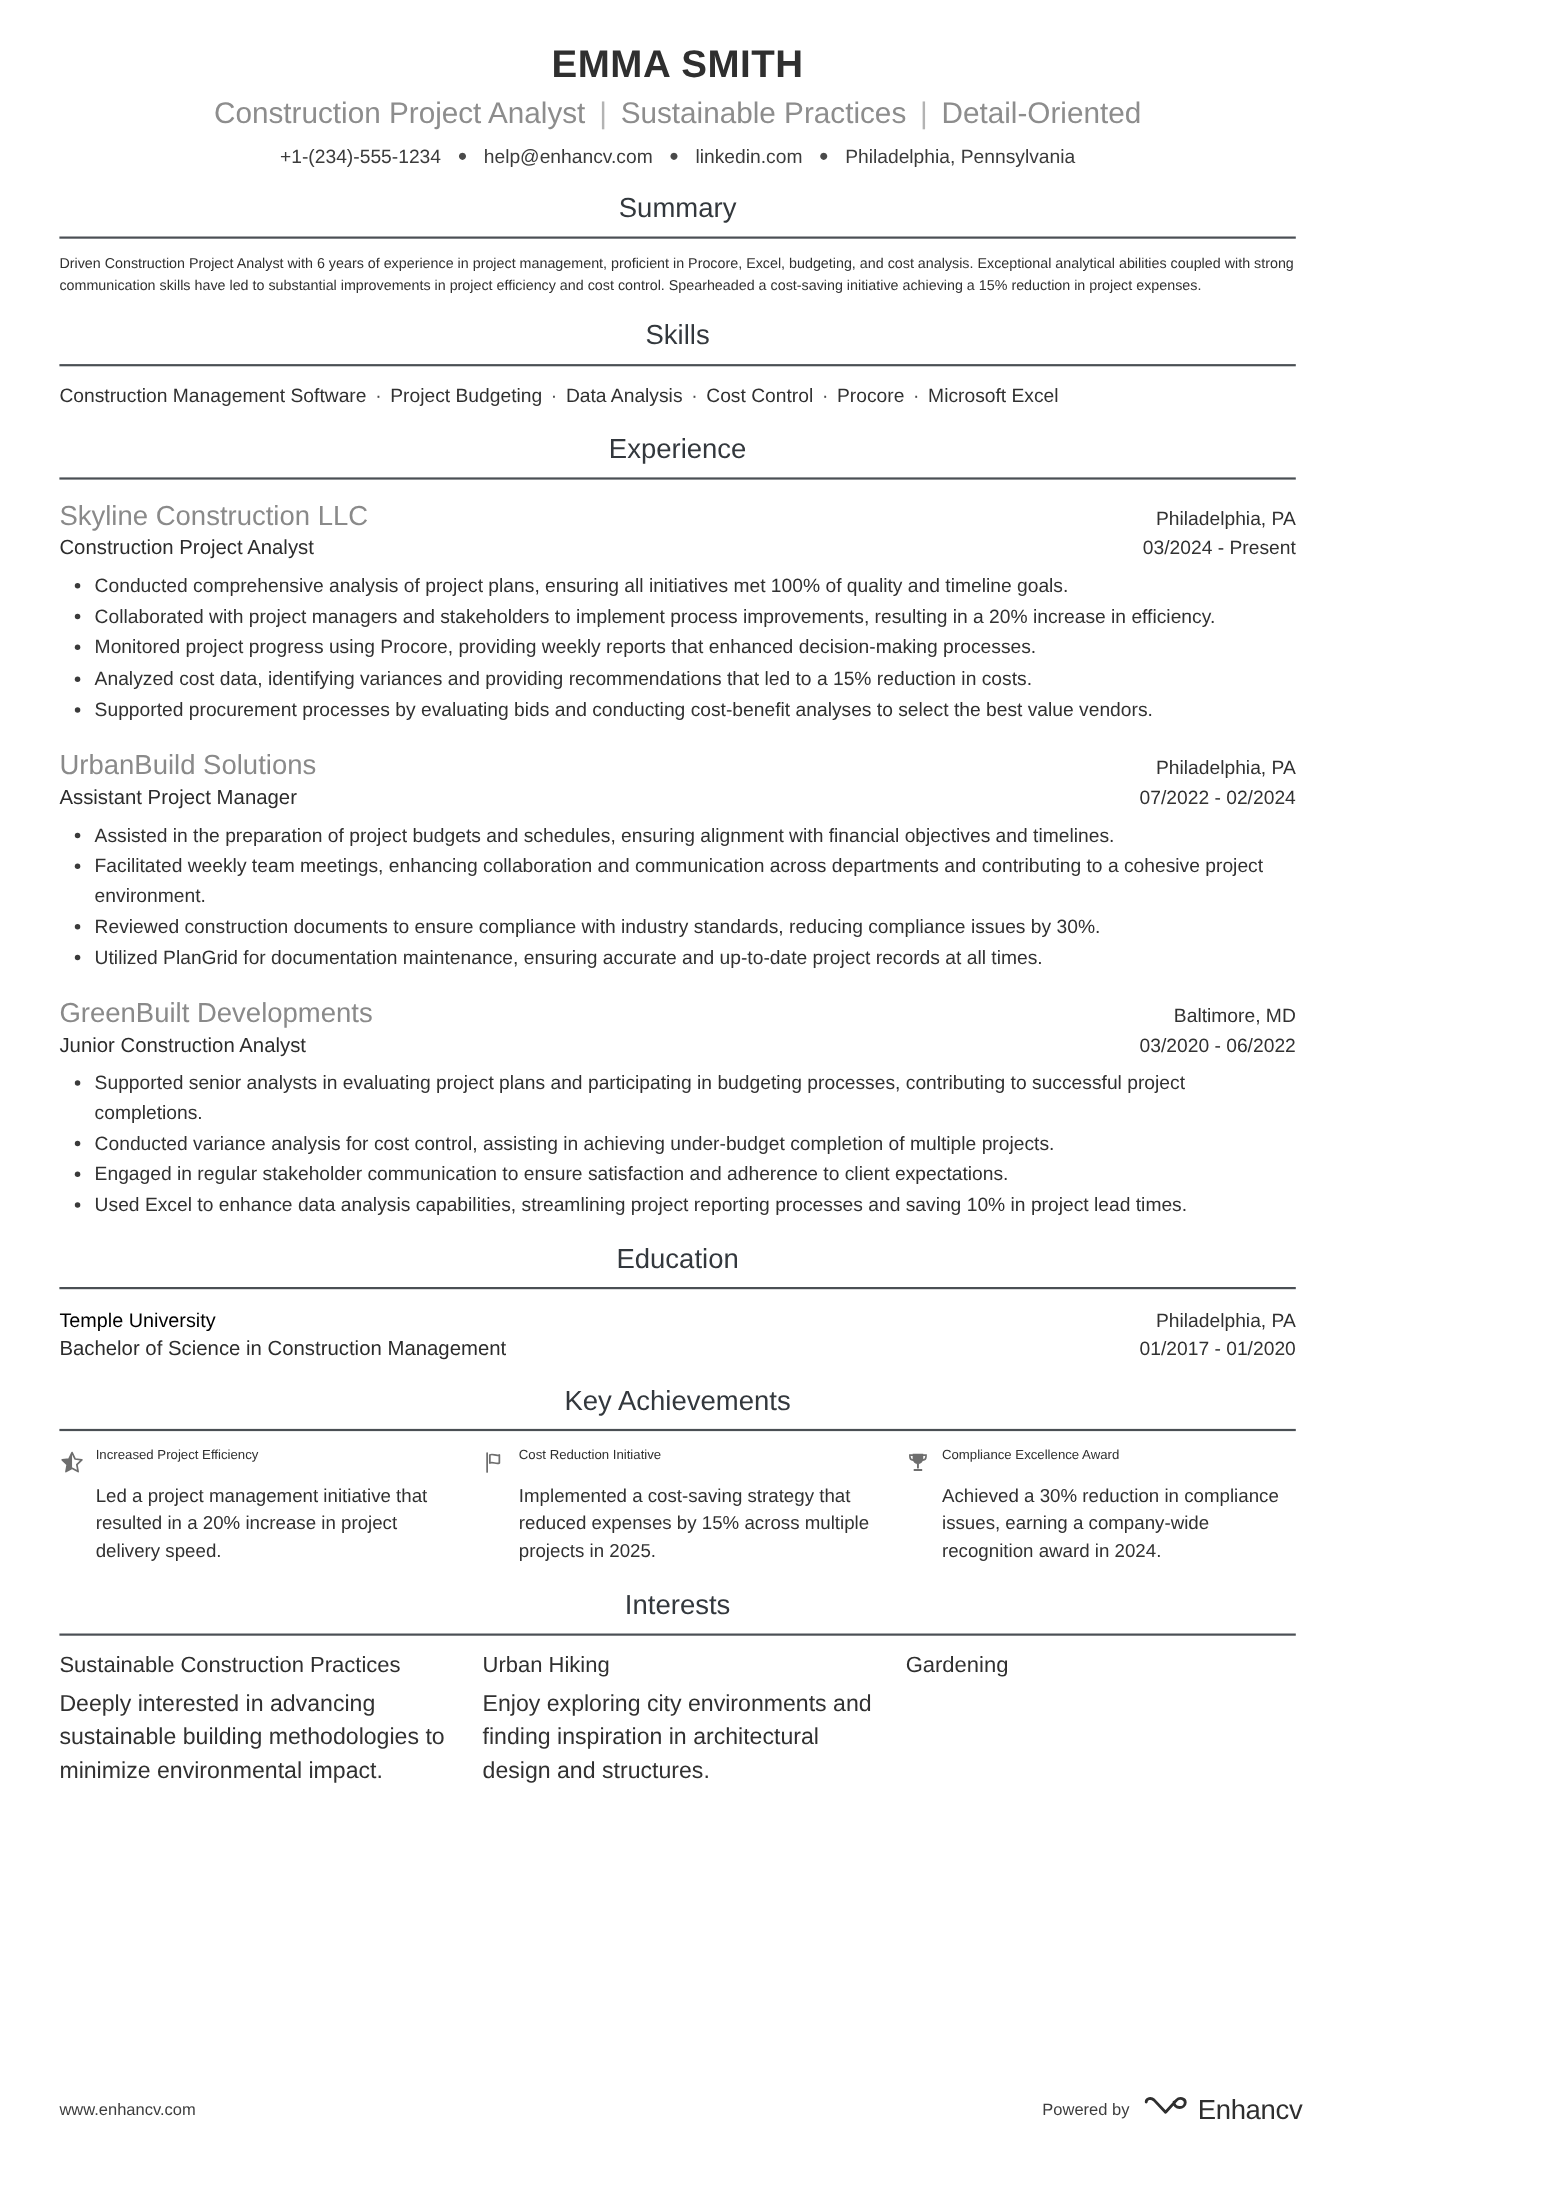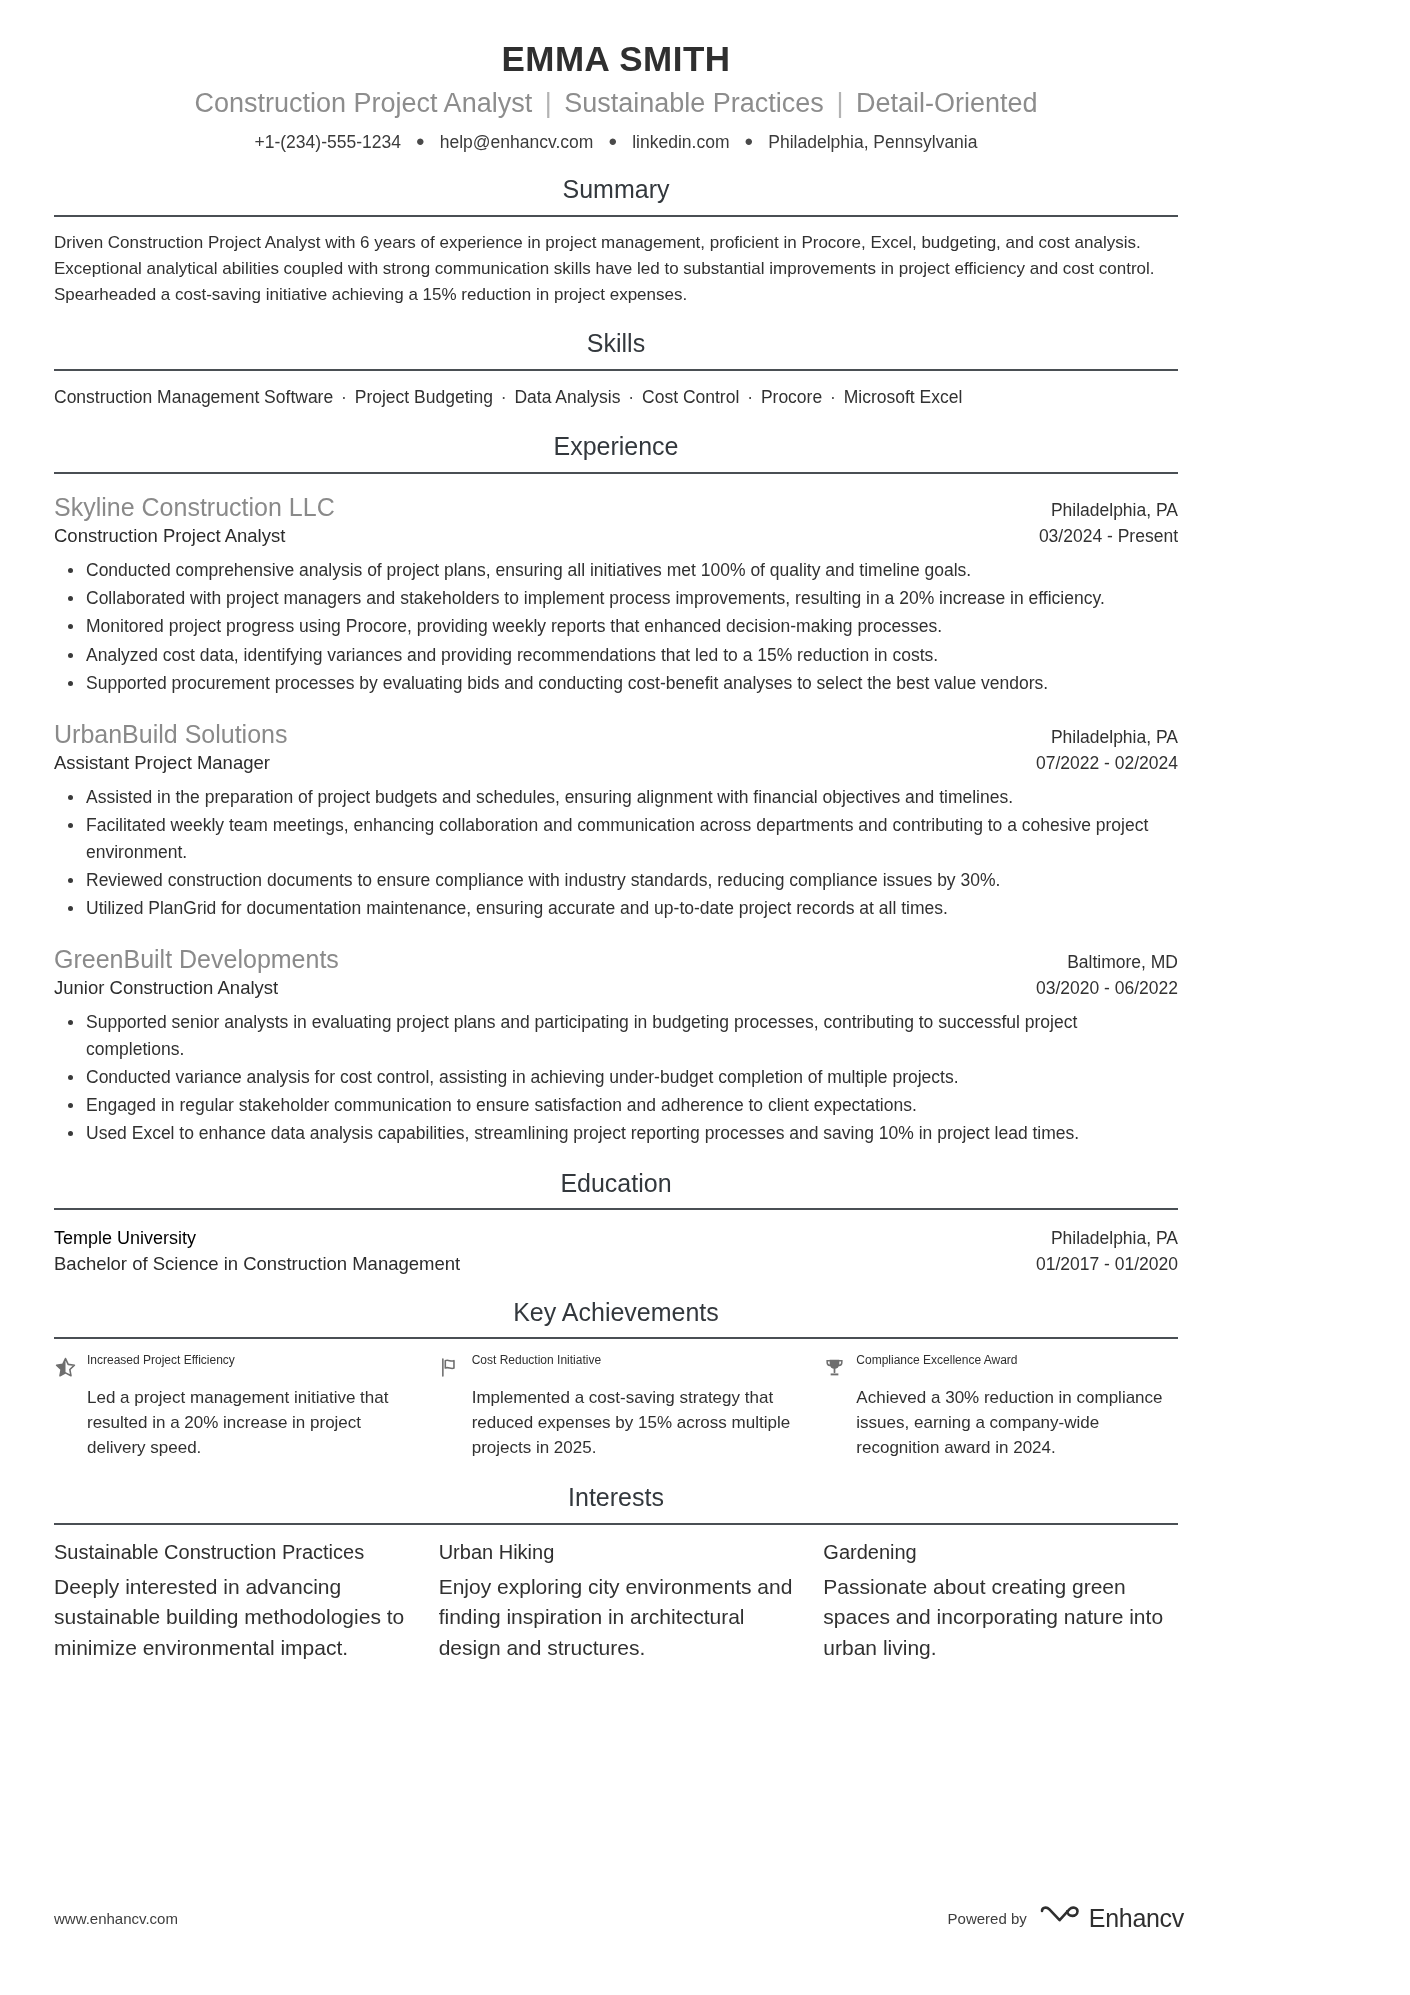--- a/index.html
+++ b/index.html
@@ -74,21 +74,21 @@
     padding-bottom: 9px;
   }
   .rule {
     border-top: 2px solid #4a4f54;
     width: 100%;
   }
 
   .section-body { padding-top: 13px; }
 
   .para {
-    font-size: 17px;
+    font-size: 13px;
     line-height: 1.52;
     color: #313131;
   }
 
   .skills-line {
     font-size: 17.5px;
     color: #313131;
     line-height: 1.5;
   }
   .skills-line .sdot { padding: 0 3px; color: #4a4a4a; }
@@ -429,21 +429,20 @@
         <div class="col">
           <div class="int-title">Sustainable Construction Practices</div>
           <div class="int-desc">Deeply interested in advancing sustainable building methodologies to minimize environmental impact.</div>
         </div>
         <div class="col">
           <div class="int-title">Urban Hiking</div>
           <div class="int-desc">Enjoy exploring city environments and finding inspiration in architectural design and structures.</div>
         </div>
         <div class="col">
           <div class="int-title">Gardening</div>
-          <div class="int-desc">Passionate about creating green spaces and incorporating nature into urban living.</div>
         </div>
       </div>
   </div>
 
   <div class="footer">
     <div class="footer-url">www.enhancv.com</div>
     <div class="footer-right">
       <span class="powered">Powered by</span>
       <span class="logo-wrap">
         <span class="logo-mark">

